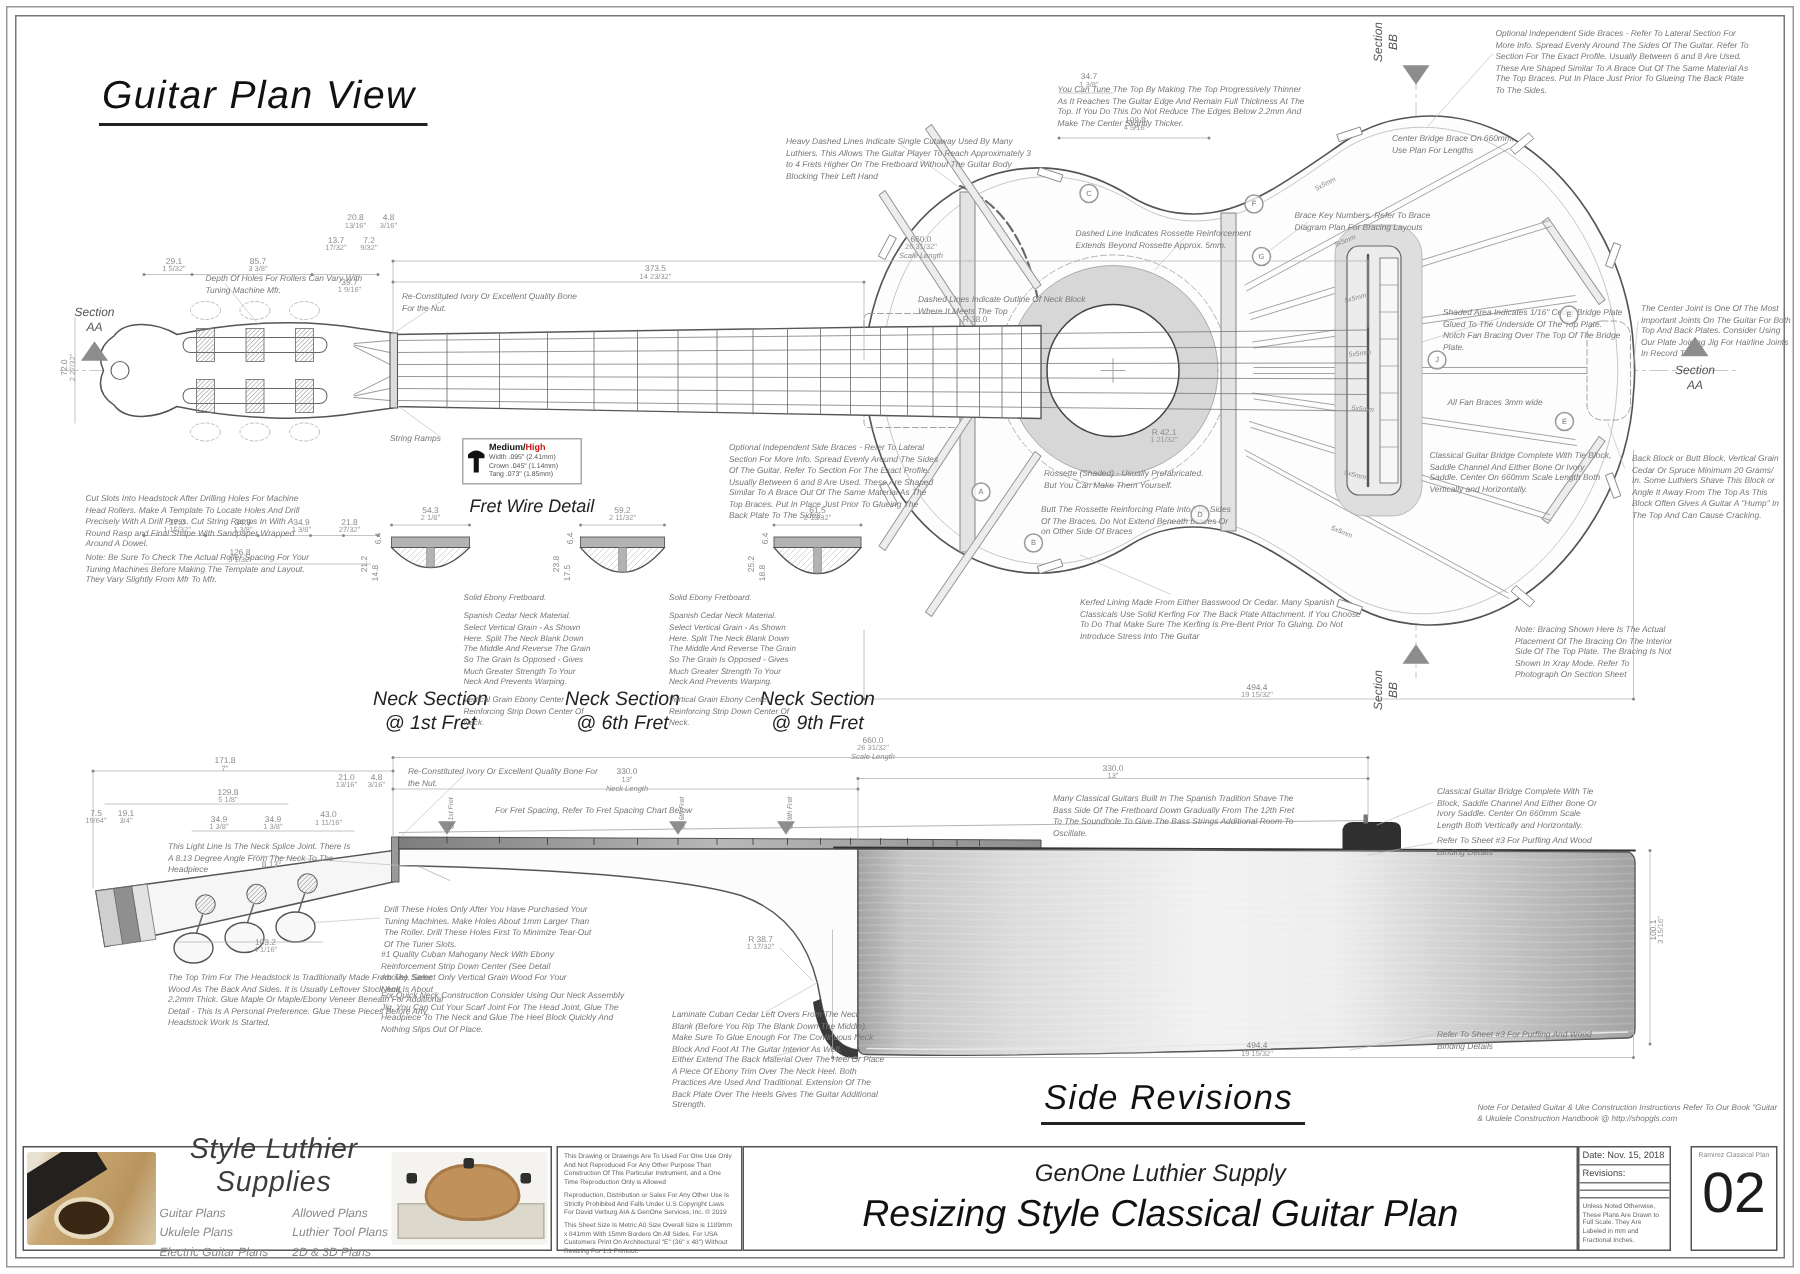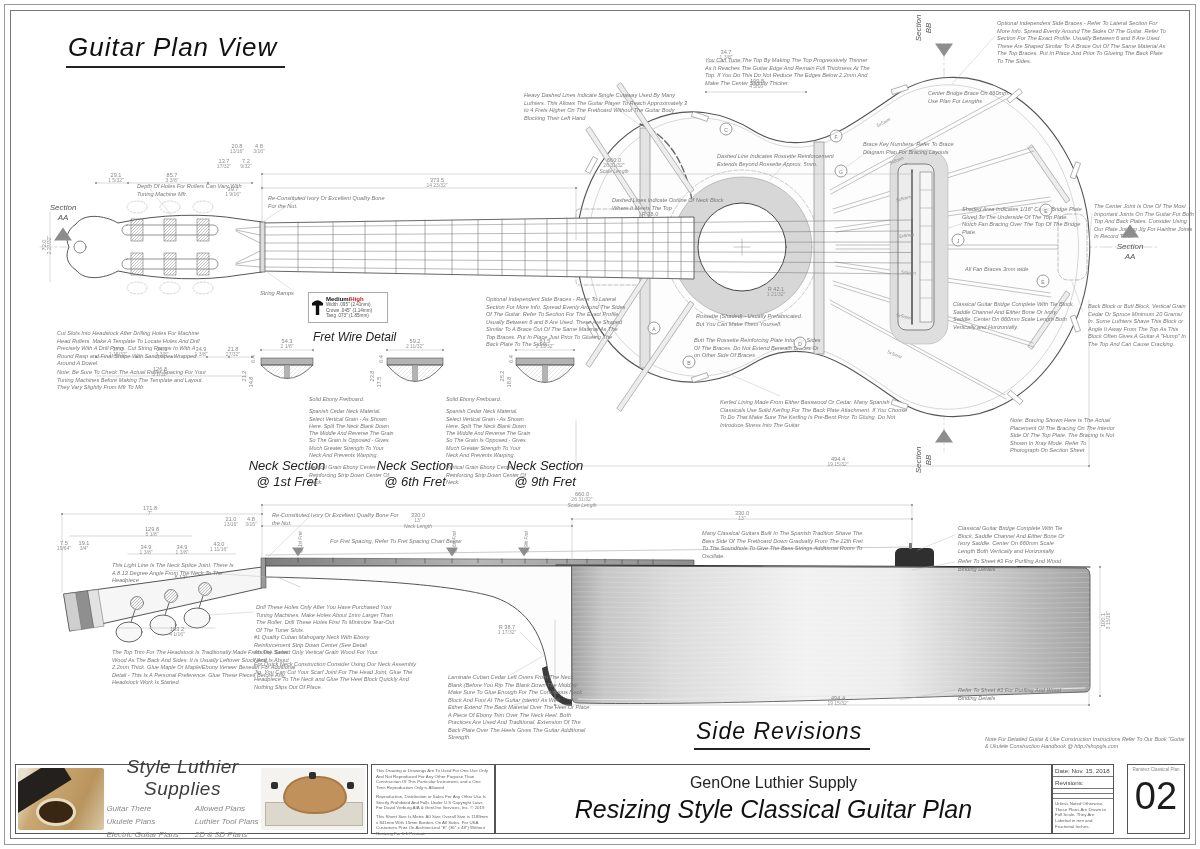--- a/index.html
+++ b/index.html
@@ -3,21 +3,21 @@
 <meta charset="utf-8">
 <style>
   html,body{margin:0;padding:0;background:#fff;}
   body{width:1200px;height:849px;position:relative;overflow:hidden;
        font-family:"Liberation Sans",sans-serif;color:#333;}
   .border-outer{position:absolute;left:4px;top:4px;right:4px;bottom:4px;border:1px solid #999;pointer-events:none;}
   .border-inner{position:absolute;left:10px;top:10px;right:10px;bottom:10px;border:1px solid #777;pointer-events:none;}
   svg.drawing{position:absolute;left:0;top:0;}
   #anno{position:absolute;left:0;top:0;width:1200px;height:849px;}
   .view-title{position:absolute;font-style:italic;color:#111;border-bottom:2px solid #222;padding:0 8px 3px 2px;letter-spacing:1px;}
-  #plan-title{left:66px;top:32px;font-size:26px;}
+  #plan-title{left:66px;top:48px;font-size:26px;}
   #side-title{left:694px;top:718px;font-size:23px;}
   .note{position:absolute;font-style:italic;font-size:5.6px;line-height:1.35;color:#777;}
   .dim{position:absolute;font-size:5.6px;line-height:1.15;color:#888;text-align:center;transform:translate(-50%,-50%);white-space:nowrap;}
   .dim .din{display:block;font-size:5px;color:#979797;}
   .dim .dex{display:block;font-size:5px;font-style:italic;color:#8a8a8a;}
   .bkey{position:absolute;width:11px;height:11px;border:1px solid #9a9a9a;border-radius:50%;
         font-size:5px;color:#777;display:flex;align-items:center;justify-content:center;
         transform:translate(-50%,-50%);background:rgba(255,255,255,.75);}
   .bsize{position:absolute;font-style:italic;font-size:4.6px;color:#8a8a8a;white-space:nowrap;}
   .sec-title{position:absolute;font-style:italic;font-size:13px;color:#222;text-align:center;transform:translateX(-50%);line-height:1.25;}
@@ -52,21 +52,21 @@
   .photo-a{width:86px;height:62px;background:linear-gradient(115deg,#e9e2d2 8%,#caa873 30%,#b9945e 70%,#d9c9a8 100%);}
   .pa-dark{position:absolute;left:-18px;top:6px;width:70px;height:26px;background:#23201d;transform:rotate(-32deg);}
   .pa-hole{position:absolute;left:18px;top:30px;width:34px;height:22px;border-radius:50%;background:#3a2713;border:3px solid #e8dcc0;}
   .photo-b{width:104px;height:62px;background:#f4f3f0;}
   .pb-base{position:absolute;left:4px;bottom:4px;width:96px;height:22px;background:#dcd8cc;border:1px solid #b9b4a6;}
   .pb-mold{position:absolute;left:22px;top:8px;width:60px;height:34px;background:#c1915c;border:2px solid #a87a47;border-radius:45% 45% 50% 50%/60% 60% 45% 45%;}
   .pb-clamp{position:absolute;width:7px;height:7px;background:#2e2e2e;border-radius:2px;}
   .tb-legal{left:356px;width:124px;padding:3px 4px;}
   .tb-legal p{margin:0 0 3px 0;font-size:4.4px;line-height:1.3;color:#666;}
   .tb-title{left:480px;width:557px;display:flex;flex-direction:column;align-items:center;justify-content:center;}
-  .tb-company{font-size:16px;color:#222;}
+  .tb-company{font-style:italic;font-size:16px;color:#222;}
   .tb-plan{font-style:italic;font-size:25px;color:#111;margin-top:3px;}
   .tb-info{left:1037px;width:62px;font-size:6.2px;color:#444;}
   .tb-info .row{border-bottom:1px solid #777;padding:2px 2px;}
   .tb-info .row.empty{height:4px;padding:0;}
   .tb-info .fine{padding:2px 2px;font-size:4.4px;line-height:1.3;color:#666;}
   .tb-sheet{left:1112px;width:58px;text-align:center;}
   .sheet-name{font-size:4.6px;color:#888;padding-top:2px;}
   .sheet-num{font-size:38px;color:#1c1c1c;line-height:1.3;}
 </style>
 </head>
@@ -587,21 +587,21 @@
 <div class="tblock">
   <div class="tb-box tb-logo">
     <div class="photo photo-a">
       <div class="pa-dark"></div>
         <div class="pa-hole"></div>
     </div>
     <div class="logo-center">
       <div class="logo-title">Style Luthier Supplies</div>
       <div class="logo-cols">
         <div id="prodcol1">
-            <div>Guitar There</div>
+            <div>Guitar Plans</div>
             <div>Ukulele Plans</div>
             <div>Electric Guitar Plans</div>
           </div>
         <div id="prodcol2">
             <div>Allowed Plans</div>
             <div>Luthier Tool Plans</div>
             <div>2D &amp; 3D Plans</div>
           </div>
       </div>
     </div>

